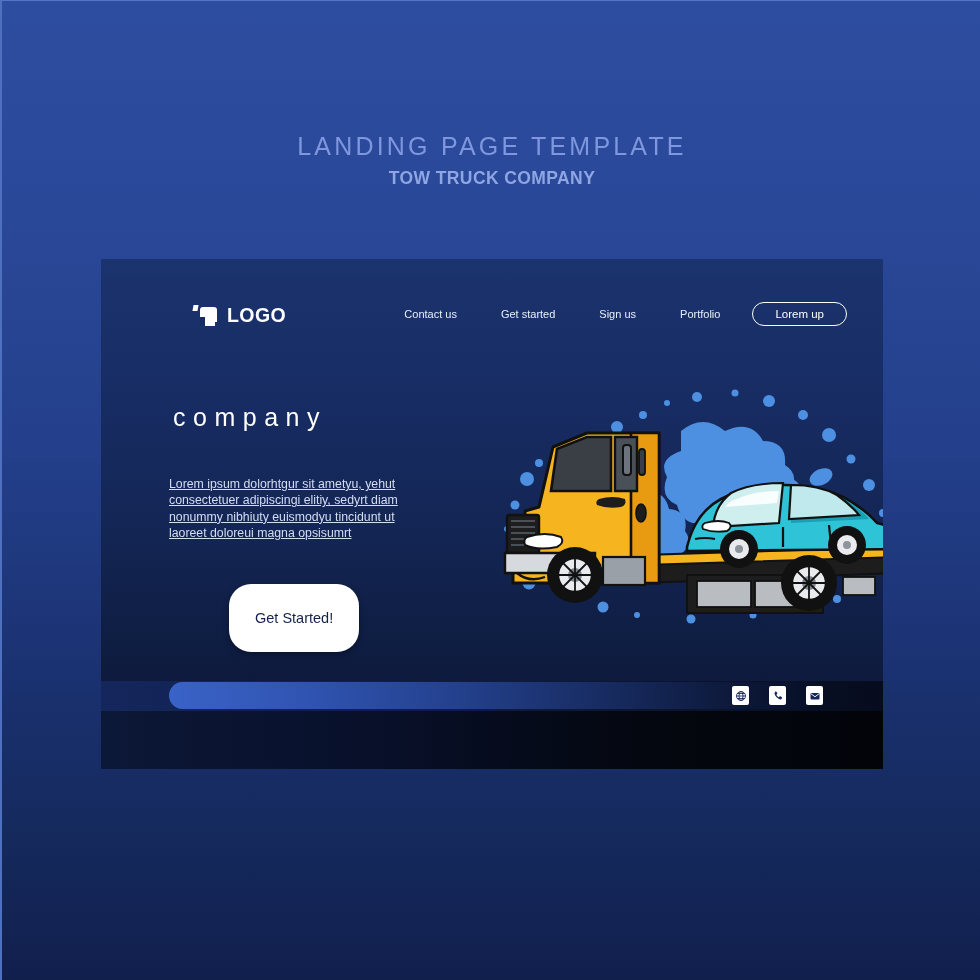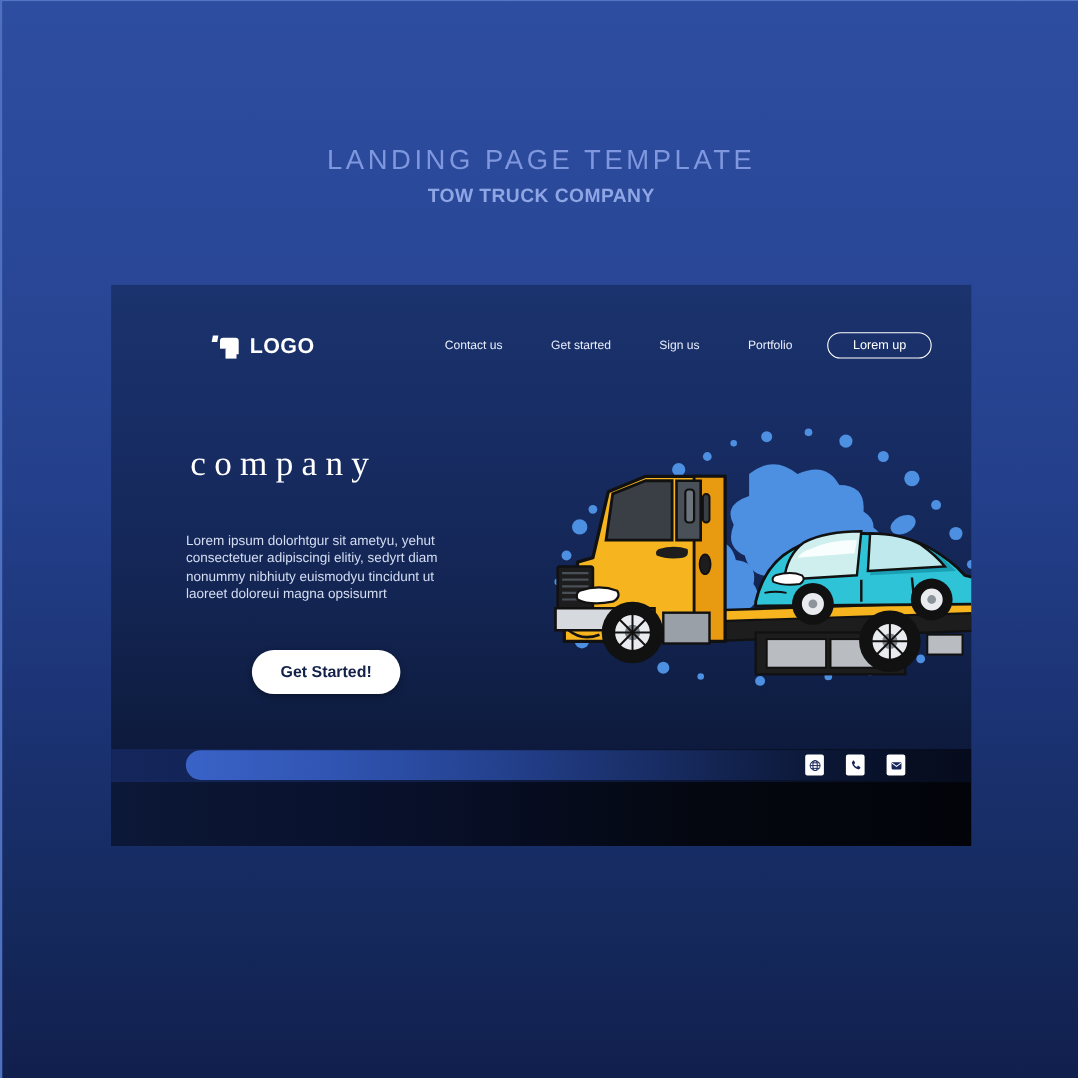--- a/index.html
+++ b/index.html
@@ -56,30 +56,30 @@
     color:#fff;font-size:11.5px;padding:5px 22px;cursor:pointer;white-space:nowrap;
   }
 
   
   .hero-left{position:absolute;left:68px;top:142px;width:310px;}
   .h1{
     color:#fff;font-size:57px;font-weight:700;letter-spacing:-1.2px;
     line-height:.96;margin:0;
   }
   .h2{
-    color:#fff;font-size:32px;font-weight:400;letter-spacing:7.5px;
-    margin:4px 0 0 4px;line-height:1;font-family:Liberation Serif, serif;
+    color:#fff;font-size:25px;font-weight:400;letter-spacing:7.5px;
+    margin:4px 0 0 4px;line-height:1;
   }
   .para{
-    margin-top:46px;color:#d4ddf2;font-size:12.3px;line-height:1.33;width:238px;
+    margin-top:46px;color:#d4ddf2;font-size:12.3px;line-height:1.33;width:238px;text-decoration:underline;
   }
   .cta{
     margin-top:43px;margin-left:60px;display:inline-block;
-    background:#fff;color:#14224a;font-size:14.5px;font-weight:700;
-    padding:12px 26px;border-radius:22px;cursor:pointer;
+    background:#fff;color:#14224a;font-size:14.5px;font-weight:400;
+    padding:26px 26px;border-radius:22px;cursor:pointer;
     box-shadow:0 2px 6px rgba(0,0,0,.35);
   }
 
   
   #art{position:absolute;left:390px;top:128px;width:420px;height:250px;}
   #art svg{width:100%;height:100%;display:block;}
 
   
   .footer-dark{
     position:absolute;left:0;bottom:0;width:782px;height:88px;

